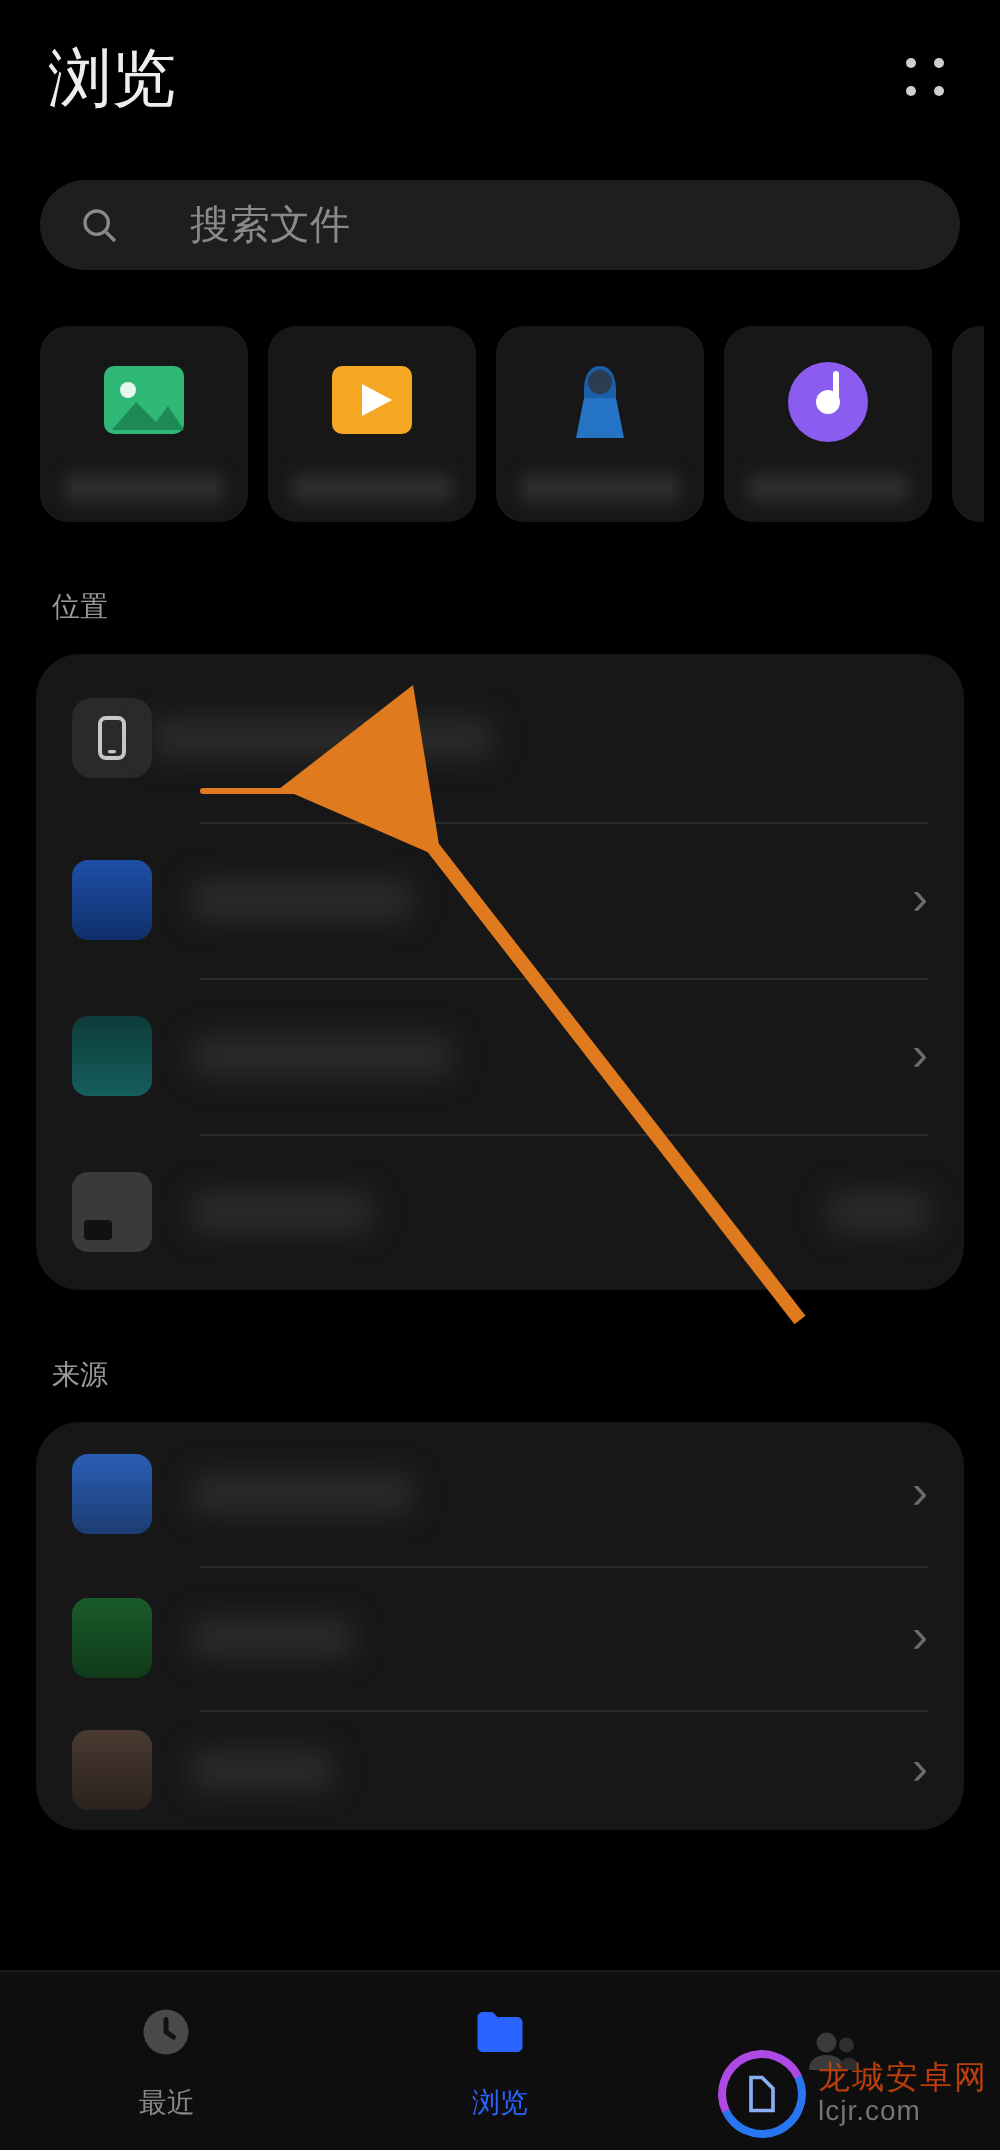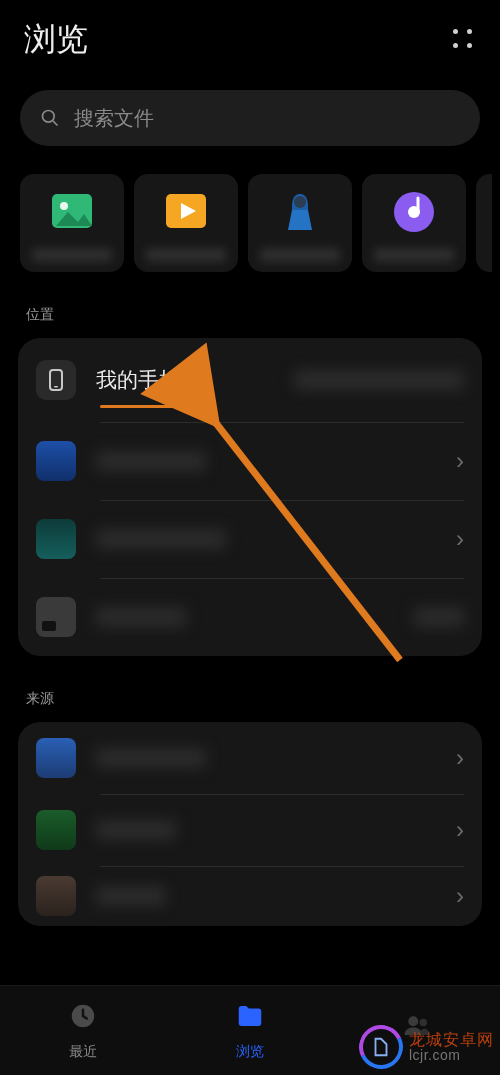--- a/index.html
+++ b/index.html
@@ -1,21 +1,21 @@
 <!DOCTYPE html>
 <html><head>
 <meta charset="utf-8">
 <style>
   * { box-sizing: border-box; margin: 0; padding: 0; }
   html, body { width: 500px; height: 1075px; background: #000; color: #e8e8e8; font-family: -apple-system, "Helvetica Neue", Arial, sans-serif; overflow: hidden; position: relative; }
   .header { display: flex; align-items: center; justify-content: space-between; padding: 18px 24px 10px 24px; }
   .header-title { font-size: 32px; font-weight: 400; color: #eee; }
   .more-dots { width: 24px; height: 24px; display: grid; grid-template-columns: 8px 8px; grid-template-rows: 8px 8px; gap: 6px; justify-content: center; align-content: center; }
   .more-dots span { width: 5px; height: 5px; background: #cfcfcf; border-radius: 50%; }
-  .search-bar { margin: 18px 20px 0 20px; background: #1e1e1e; border-radius: 28px; height: 56px; display: flex; align-items: center; padding: 0 20px; }
+  .search-bar { margin: 18px 20px 0 20px; background: #1e1e1e; border-radius: 28px; height: 45px; display: flex; align-items: center; padding: 0 20px; gap: 21px; }
   .search-bar svg { width: 20px; height: 20px; }
   .search-placeholder { margin-left: 14px; color: #8a8a8a; font-size: 20px; }
   .cat-row { display: flex; gap: 10px; padding: 28px 0 0 20px; overflow: hidden; }
   .cat-card { width: 104px; height: 98px; background: #171717; border-radius: 14px; flex: 0 0 auto; display: flex; flex-direction: column; align-items: center; justify-content: flex-start; padding-top: 14px; position: relative; }
   .cat-card.partial { width: 16px; border-radius: 14px 0 0 14px; }
   .cat-caption { position: absolute; bottom: 10px; left: 12px; right: 12px; height: 14px; border-radius: 3px; filter: blur(4px); background: #2e2e2e; }
   .icon-slot { width: 48px; height: 48px; display: flex; align-items: center; justify-content: center; }
   .section-label { color: #9a9a9a; font-size: 14px; padding: 34px 26px 14px 26px; }
   .card { background: #171717; border-radius: 22px; margin: 0 18px; overflow: hidden; }
   .row { display: flex; align-items: center; padding: 0 18px; height: 78px; position: relative; }
@@ -106,23 +106,20 @@
 
 <div class="section-label">位置</div>
 <div class="card">
   <div class="row" style="height:84px;">
     <div class="row-icon" style="background:#2a2a2a;border-radius:10px;">
       <svg viewBox="0 0 24 24" width="24" height="24">
           <rect x="6" y="2" width="12" height="20" rx="3" fill="none" stroke="#c8c8c8" stroke-width="2"></rect>
           <rect x="10" y="18" width="4" height="1.6" rx="0.8" fill="#c8c8c8"></rect>
         </svg>
     </div>
-    <div class="row-main">
-      <span class="row-title">我的手机</span>
-    </div>
     <div class="row-sub blur" style="width:170px;background:#2b2b2b;"></div>
     <div class="highlight-underline"></div>
   </div>
   <div class="row">
     <div class="row-icon" style="background:linear-gradient(#1e4fa8,#0f2f6a);"></div>
     <div class="row-main">
         <span class="row-title blur" style="width:110px;background:#2b2b2b;"></span>
       </div>
     <span class="chev">›</span>
   </div>

